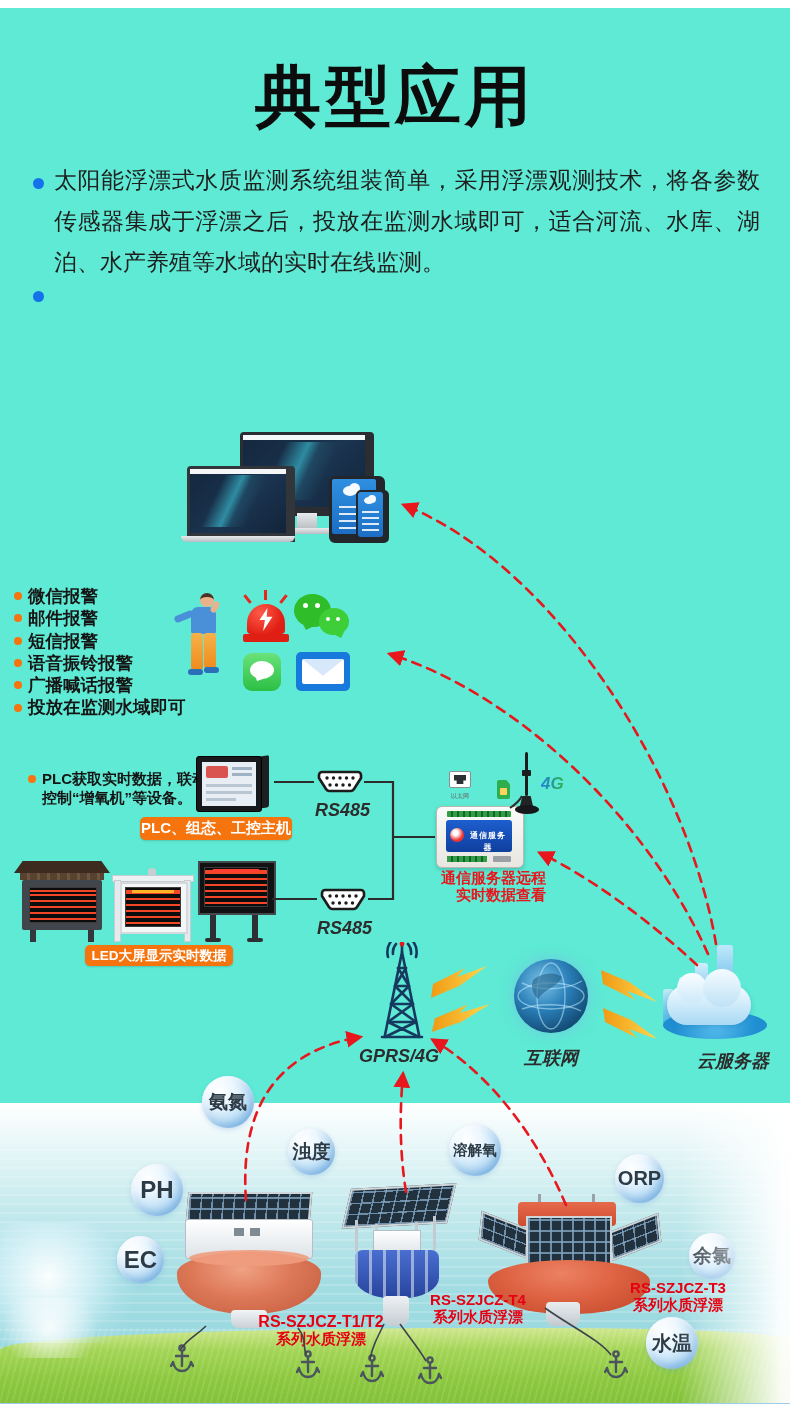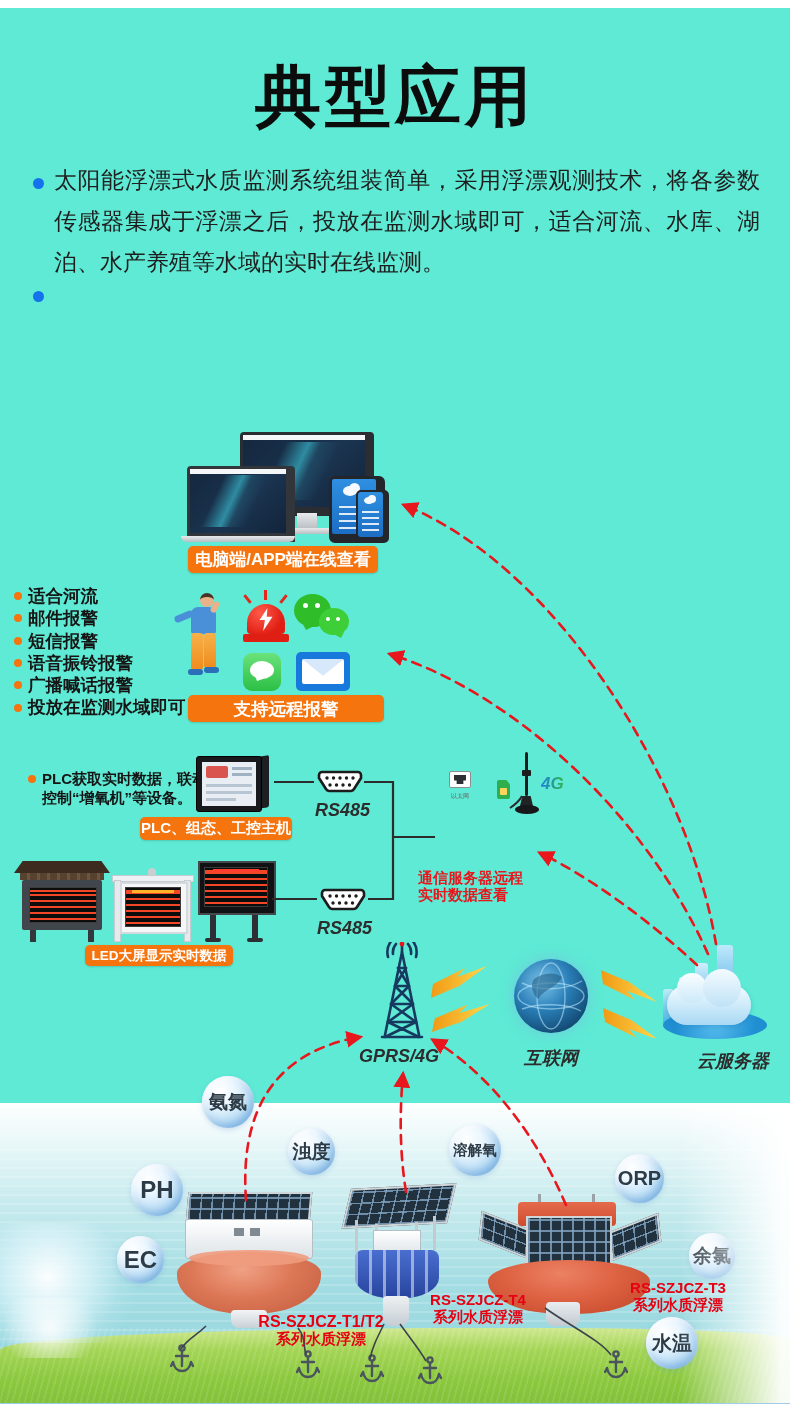--- a/index.html
+++ b/index.html
@@ -25,21 +25,21 @@
   .screen-navy::after{content:"";position:absolute;left:-20%;top:10%;width:140%;height:80%;background:linear-gradient(115deg,transparent 34%,rgba(64,214,232,.55) 46%,rgba(64,214,232,.12) 52%,transparent 62%);}
   .screen-blue{background:linear-gradient(180deg,#2f8fe0,#1b6ec4);position:relative;overflow:hidden;}
   .cloudlet{position:absolute;background:#f4faff;border-radius:50%;}
   .silver{background:linear-gradient(180deg,#e8eaec,#b9bec3);}
   
   .ledscreen{background:#0c0c0c;background-image:repeating-linear-gradient(0deg,rgba(255,72,40,.95) 0 1.6px,transparent 1.6px 6px);background-position:0 4px;border:1px solid #3c3c3c;}
   .grid-panel{background:#22313e;background-image:repeating-linear-gradient(90deg,rgba(130,165,195,.8) 0 1.5px,transparent 1.5px 11px),repeating-linear-gradient(0deg,rgba(130,165,195,.8) 0 1.5px,transparent 1.5px 11px);border:2px solid #cfd6da;}
   .bubble{border-radius:50%;display:flex;align-items:center;justify-content:center;font-weight:bold;color:#2d3b46;background:radial-gradient(circle at 34% 28%,#ffffff 0%,#eaf6fe 30%,#bfe0f6 62%,#8fc3ea 88%,#7ab2e2 100%);box-shadow:inset -3px -4px 8px rgba(60,130,200,.35),inset 2px 3px 5px #fff,0 2px 5px rgba(90,150,210,.25);}
   .buoy-label{color:#e60012;font-weight:bold;text-align:center;line-height:17px;font-size:15px;white-space:nowrap;z-index:22;}
   .netlabel{font-size:18px;font-weight:bold;color:#2c2c2c;white-space:nowrap;font-style:italic;}
-  .red-note{color:#e8161d;font-weight:bold;text-align:left;font-size:15px;line-height:17px;white-space:nowrap;}
+  .red-note{color:#e8161d;font-weight:bold;text-align:right;font-size:15px;line-height:17px;white-space:nowrap;}
   .tinytxt{font-size:6px;color:#666;text-align:center;}
 </style>
 </head>
 <body>
 
 <div id="stage">
 
   <div class="abs page-title">典型应用</div>
 
   <div class="abs intro-dot" style="left:33px;top:170px;"></div>
@@ -67,24 +67,23 @@
     </div>
     <div class="abs" style="left:176px;top:64px;width:29px;height:49px;border:2px solid #23262a;border-radius:5px;background:#23262a;">
       <div class="screen-blue" style="width:25px;height:45px;border-radius:3px;">
         <span class="cloudlet" style="left:6px;top:5px;width:10px;height:7px;"></span>
         <span class="cloudlet" style="left:10px;top:3px;width:8px;height:8px;"></span>
         <span class="abs" style="left:4px;top:17px;width:17px;height:22px;background:repeating-linear-gradient(0deg,rgba(255,255,255,.85) 0 2px,transparent 2px 6px);"></span>
       </div>
     </div>
   </div>
 
-  <div class="abs cap" style="left:188px;top:538px;width:190px;height:27px;font-size:17px;">电脑端/APP端在线查看</div>
 
   <ul class="abs flist flist2" style="left:14px;top:577px;">
-    <li>适合河流</li>
+    <li>微信报警</li>
     <li>邮件报警</li>
     <li>短信报警</li>
     <li>语音振铃报警</li>
     <li>广播喊话报警</li>
     <li>投放在监测水域即可</li>
   </ul>
 
   <div class="abs" style="left:174px;top:583px;width:56px;height:100px;">
     <div class="abs" style="left:26px;top:2px;width:14px;height:14px;border-radius:50%;background:#eab28b;border-top:4px solid #4c3326;box-sizing:border-box;"></div>
     <div class="abs" style="left:17px;top:16px;width:25px;height:27px;background:#4a90d9;border-radius:7px 7px 3px 3px;"></div>
@@ -117,21 +116,20 @@
   <div class="abs" style="left:243px;top:645px;width:38px;height:38px;background:linear-gradient(180deg,#6ae27a,#2cbf45);border-radius:9px;">
     <div class="abs" style="left:7px;top:8px;width:24px;height:18px;background:#fff;border-radius:50%;"></div>
     <div class="abs" style="left:9px;top:23px;width:0;height:0;border:5px solid transparent;border-top-color:#fff;transform:rotate(26deg);"></div>
   </div>
   <div class="abs" style="left:296px;top:644px;width:54px;height:39px;background:#1879dc;border-radius:5px;">
     <div class="abs" style="left:6px;top:7px;width:42px;height:25px;background:#fff;border-radius:2px;overflow:hidden;">
       <div class="abs" style="left:0;top:0;width:42px;height:18px;background:#d7e8fa;clip-path:polygon(0 0,100% 0,50% 88%);border-bottom:1px solid #1879dc;"></div>
     </div>
   </div>
 
-  <div class="abs cap" style="left:188px;top:687px;width:196px;height:27px;font-size:17.5px;">支持远程报警</div>
 
   <div class="abs" style="left:28px;top:761px;width:190px;">
     <div class="abs" style="left:0;top:6px;width:8px;height:8px;border-radius:50%;background:#f5740e;"></div>
     <div style="padding-left:14px;font-size:15px;font-weight:bold;color:#151515;line-height:19px;">
       <div>PLC获取实时数据，联动</div>
       <div>控制“增氧机”等设备。</div>
     </div>
   </div>
 
   <div class="abs" style="left:196px;top:746px;width:78px;height:58px;">
@@ -217,20 +215,29 @@
   <div class="abs cap" style="left:85px;top:937px;width:148px;height:21px;font-size:13.5px;">LED大屏显示实时数据</div>
 
   <div class="abs" style="left:449px;top:763px;width:22px;height:20px;">
     <div class="abs" style="left:0;top:0;width:20px;height:15px;background:#fff;border:1.5px solid #8a8f94;border-radius:2px;">
       <div class="abs" style="left:4px;top:3px;width:12px;height:9px;background:#2c2f33;clip-path:polygon(0 0,100% 0,100% 60%,78% 60%,78% 100%,22% 100%,22% 60%,0 60%);"></div>
     </div>
   </div>
   <div class="abs tinytxt" style="left:444px;top:784px;width:32px;">以太网</div>
   <div class="abs" style="left:497px;top:772px;width:13px;height:19px;background:#2fae4e;border-radius:2px;clip-path:polygon(0 0,72% 0,100% 22%,100% 100%,0 100%);">
     <div class="abs" style="left:3px;top:8px;width:7px;height:7px;background:#ffd35c;border-radius:1px;"></div>
+  </div>
+  <div class="abs" style="left:436px;top:798px;width:86px;height:60px;background:linear-gradient(180deg,#fbfbf9,#e7e6e1);border:1.5px solid #b9b8b2;border-radius:6px;box-shadow:0 2px 4px rgba(0,0,0,.18);">
+    <div class="abs" style="left:10px;top:4px;width:64px;height:6px;background:repeating-linear-gradient(90deg,#2f9e44 0 4px,#17642a 4px 6px);border-radius:1px;"></div>
+    <div class="abs" style="left:9px;top:13px;width:66px;height:32px;background:linear-gradient(180deg,#1d5ecf,#0f3f9e);border-radius:3px;">
+      <div class="abs" style="left:4px;top:8px;width:14px;height:14px;border-radius:50%;background:radial-gradient(circle at 40% 35%,#fff 20%,#e33 60%);"></div>
+      <div class="abs" style="left:20px;top:10px;width:44px;height:12px;color:#fff;font-size:8px;font-weight:bold;letter-spacing:1px;text-align:center;line-height:12px;">通信服务器</div>
+    </div>
+    <div class="abs" style="left:10px;top:49px;width:40px;height:6px;background:repeating-linear-gradient(90deg,#2f9e44 0 4px,#17642a 4px 6px);"></div>
+    <div class="abs" style="left:56px;top:49px;width:18px;height:6px;background:#9aa0a6;border-radius:1px;"></div>
   </div>
 
   <div class="abs" style="left:514px;top:744px;width:34px;height:66px;">
     <div class="abs" style="left:11px;top:0;width:3px;height:44px;background:#1b1d1f;border-radius:2px;"></div>
     <div class="abs" style="left:8px;top:18px;width:9px;height:6px;background:#1b1d1f;border-radius:1px;"></div>
     <div class="abs" style="left:6px;top:44px;width:13px;height:10px;background:#212325;clip-path:polygon(18% 0,82% 0,100% 100%,0 100%);"></div>
     <div class="abs" style="left:1px;top:53px;width:24px;height:9px;background:#17181a;border-radius:50%;"></div>
   </div>
   <div class="abs" style="left:541px;top:766px;font-size:17px;font-weight:900;font-style:italic;background:linear-gradient(90deg,#1f7de0,#36b34a);-webkit-background-clip:text;background-clip:text;color:transparent;">4G</div>
 

